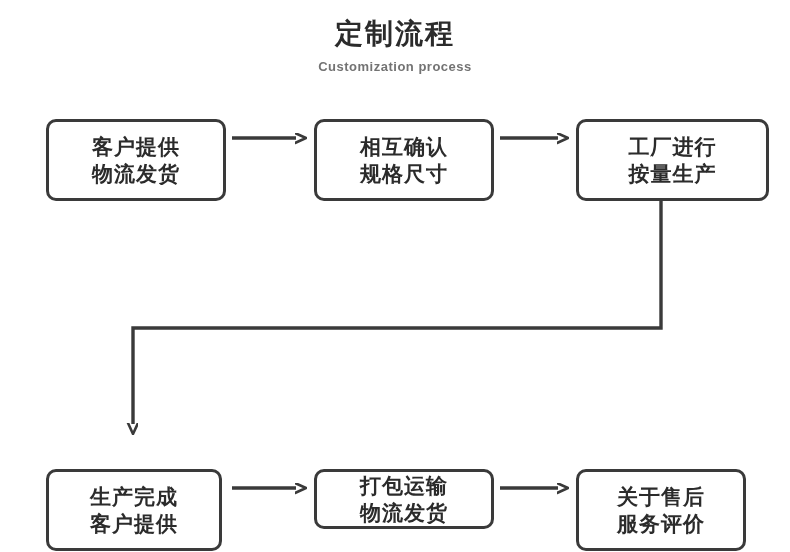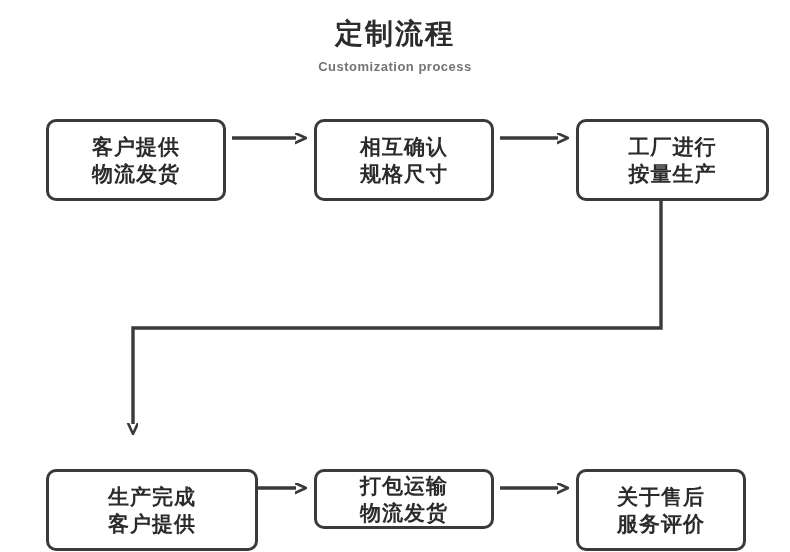--- a/index.html
+++ b/index.html
@@ -65,21 +65,21 @@
     line-height: 27px;
     letter-spacing: 1px;
     white-space: nowrap;
   }
 
   
   #node-0 { left: 46px;  top: 97px;  width: 180px; height: 82px; }
   #node-1 { left: 314px; top: 97px;  width: 180px; height: 82px; align-items: center; }
   #node-2 { left: 576px; top: 97px;  width: 193px; height: 82px; }
   
-  #node-3 { left: 46px;  top: 447px; width: 212px; height: 82px; }
+  #node-3 { left: 46px;  top: 447px; width: 176px; height: 82px; }
   #node-4 { left: 314px; top: 447px; width: 180px; height: 60px; }
   #node-5 { left: 576px; top: 447px; width: 170px; height: 82px; }
 
   
   .wires {
     position: absolute;
     left: 0;
     top: 0;
     width: 790px;
     height: 552px;

